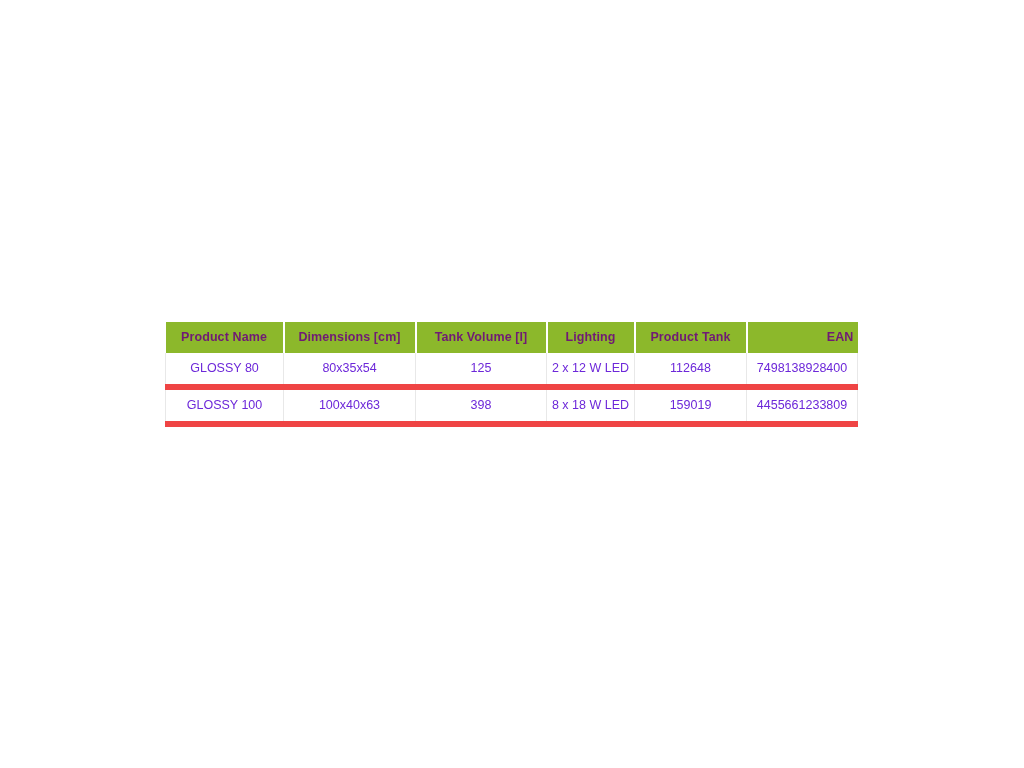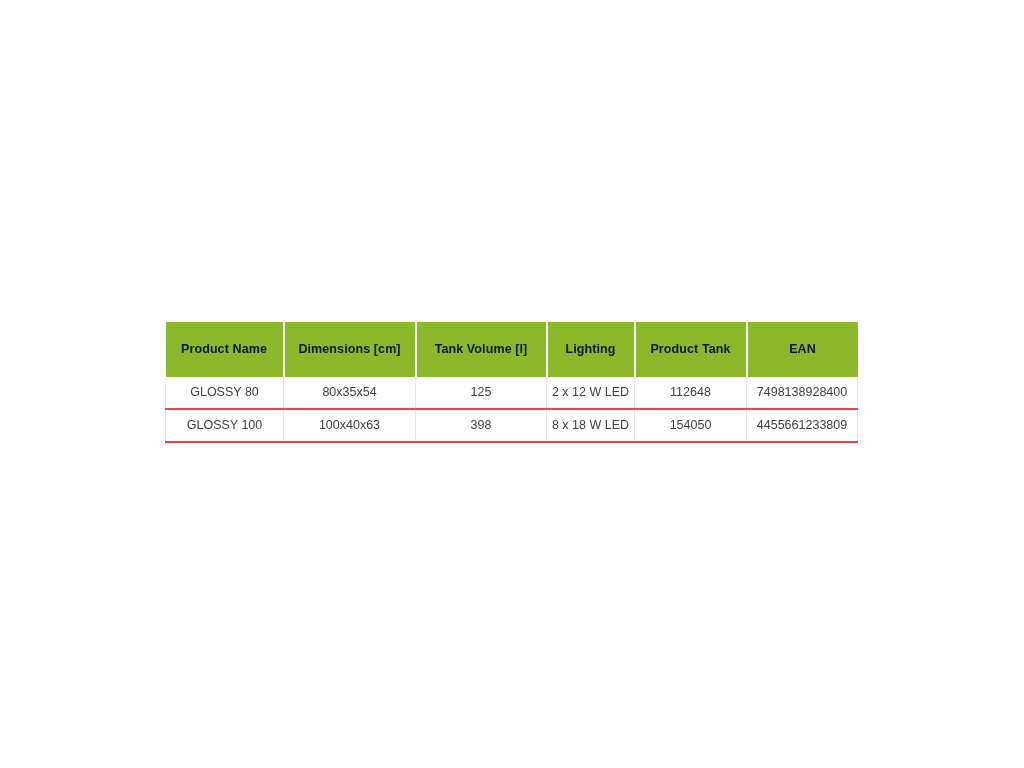--- a/index.html
+++ b/index.html
@@ -38,47 +38,48 @@
 
   table.spec-table col.c0 { width: 118px; }
   table.spec-table col.c1 { width: 132px; }
   table.spec-table col.c2 { width: 131px; }
   table.spec-table col.c3 { width: 88px;  }
   table.spec-table col.c4 { width: 112px; }
   table.spec-table col.c5 { width: 111px; }
 
   table.spec-table thead th {
     background: #8cb82b;
-    color: #0f172a;
+    color: #701a75;
     font-size: 12.5px;
     font-weight: bold;
     text-align: center;
     height: 31px;
     line-height: 31px;
-    padding: 12px 4px;
+    padding: 0 4px;
     white-space: nowrap;
     letter-spacing: 0.1px;
     border-right: 2px solid #ffffff;
     box-sizing: border-box;
   }
   table.spec-table thead th:last-child {
     border-right: none;
+    text-align: right;
   }
 
   table.spec-table tbody td {
-    color: #404040;
+    color: #6d28d9;
     font-size: 12.5px;
     font-weight: normal;
     text-align: center;
     height: 31px;
     line-height: 31px;
     padding: 0 4px;
     white-space: nowrap;
     border-right: 1px solid #e8e8e8;
-    border-bottom: 2px solid #ef4444;
+    border-bottom: 6px solid #ef4444;
     box-sizing: border-box;
     background: #ffffff;
   }
   table.spec-table tbody td:first-child {
     border-left: 1px solid #e8e8e8;
   }
   table.spec-table tbody td:last-child {
     border-right: 1px solid #e8e8e8;
   }
 </style>
@@ -114,20 +115,20 @@
           <td>125</td>
           <td>2 x 12 W LED</td>
           <td>112648</td>
           <td>7498138928400</td>
         </tr>
         <tr>
           <td>GLOSSY 100</td>
           <td>100x40x63</td>
           <td>398</td>
           <td>8 x 18 W LED</td>
-          <td>154050</td>
+          <td>159019</td>
           <td>4455661233809</td>
         </tr>
       </tbody>
     </table>
   </div>
 
 </div>
 
 </body></html>

